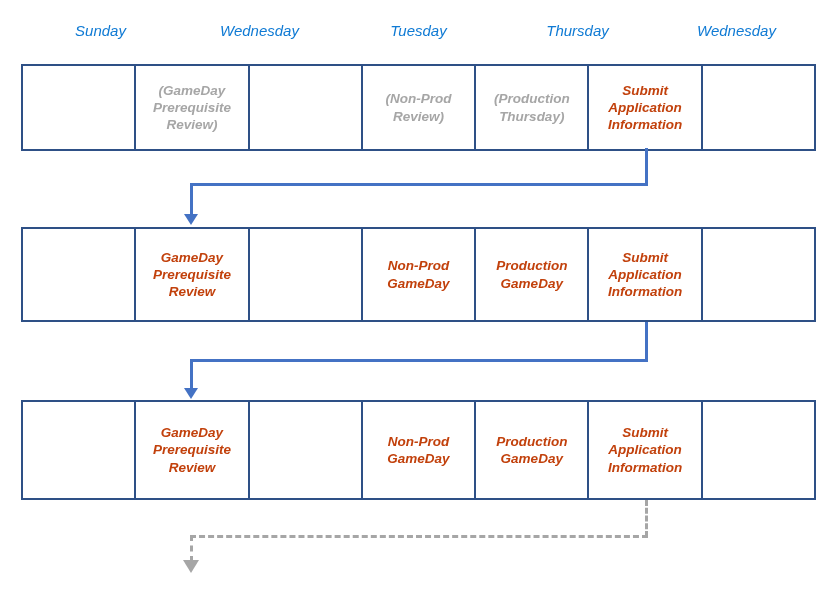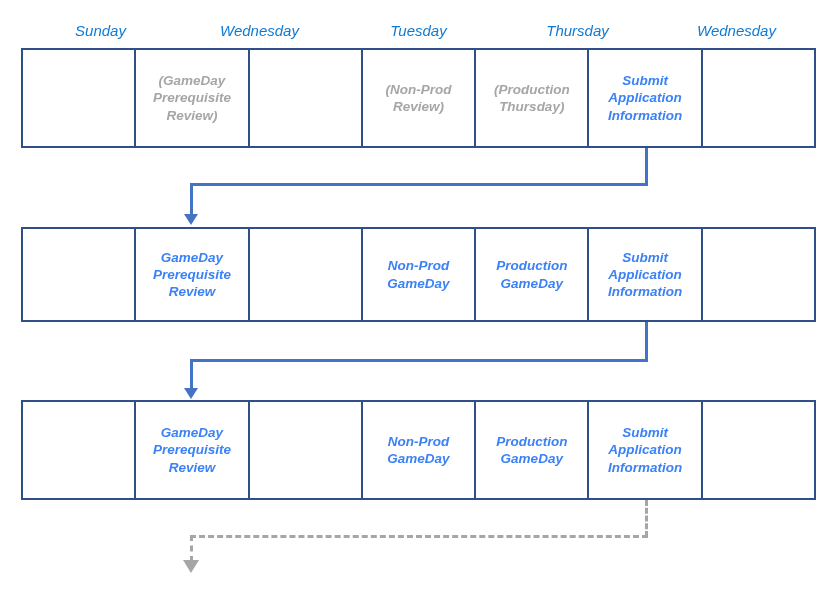--- a/index.html
+++ b/index.html
@@ -45,42 +45,42 @@
   
   .week {
     position: absolute;
     left: 21px;
     width: 795px;
     display: flex;
     border: 2px solid #2E5086;
     box-sizing: border-box;
     background: #ffffff;
   }
-  .week-1 { top: 48px;  height: 100px; }
+  .week-1 { top: 64px;  height: 87px; }
   .week-2 { top: 227px; height: 95px;  }
   .week-3 { top: 400px; height: 100px; }
 
   .day-cell {
     flex: 1 1 0;
     border-right: 2px solid #2E5086;
     box-sizing: border-box;
     display: flex;
     align-items: center;
     justify-content: center;
     padding: 2px 4px;
     text-align: center;
     font-size: 13.5px;
     font-weight: bold;
     font-style: italic;
     line-height: 1.28;
     overflow: hidden;
   }
   .day-cell:last-child { border-right: none; }
 
-  .txt-blue { color: #3b82f6; }
+  .txt-blue { color: #c2410c; }
   .txt-gray { color: #A6A6A6; }
   .txt-empty { color: transparent; }
 
   
   .conn {
     position: absolute;
     pointer-events: none;
   }
   .conn-v, .conn-h {
     position: absolute;

